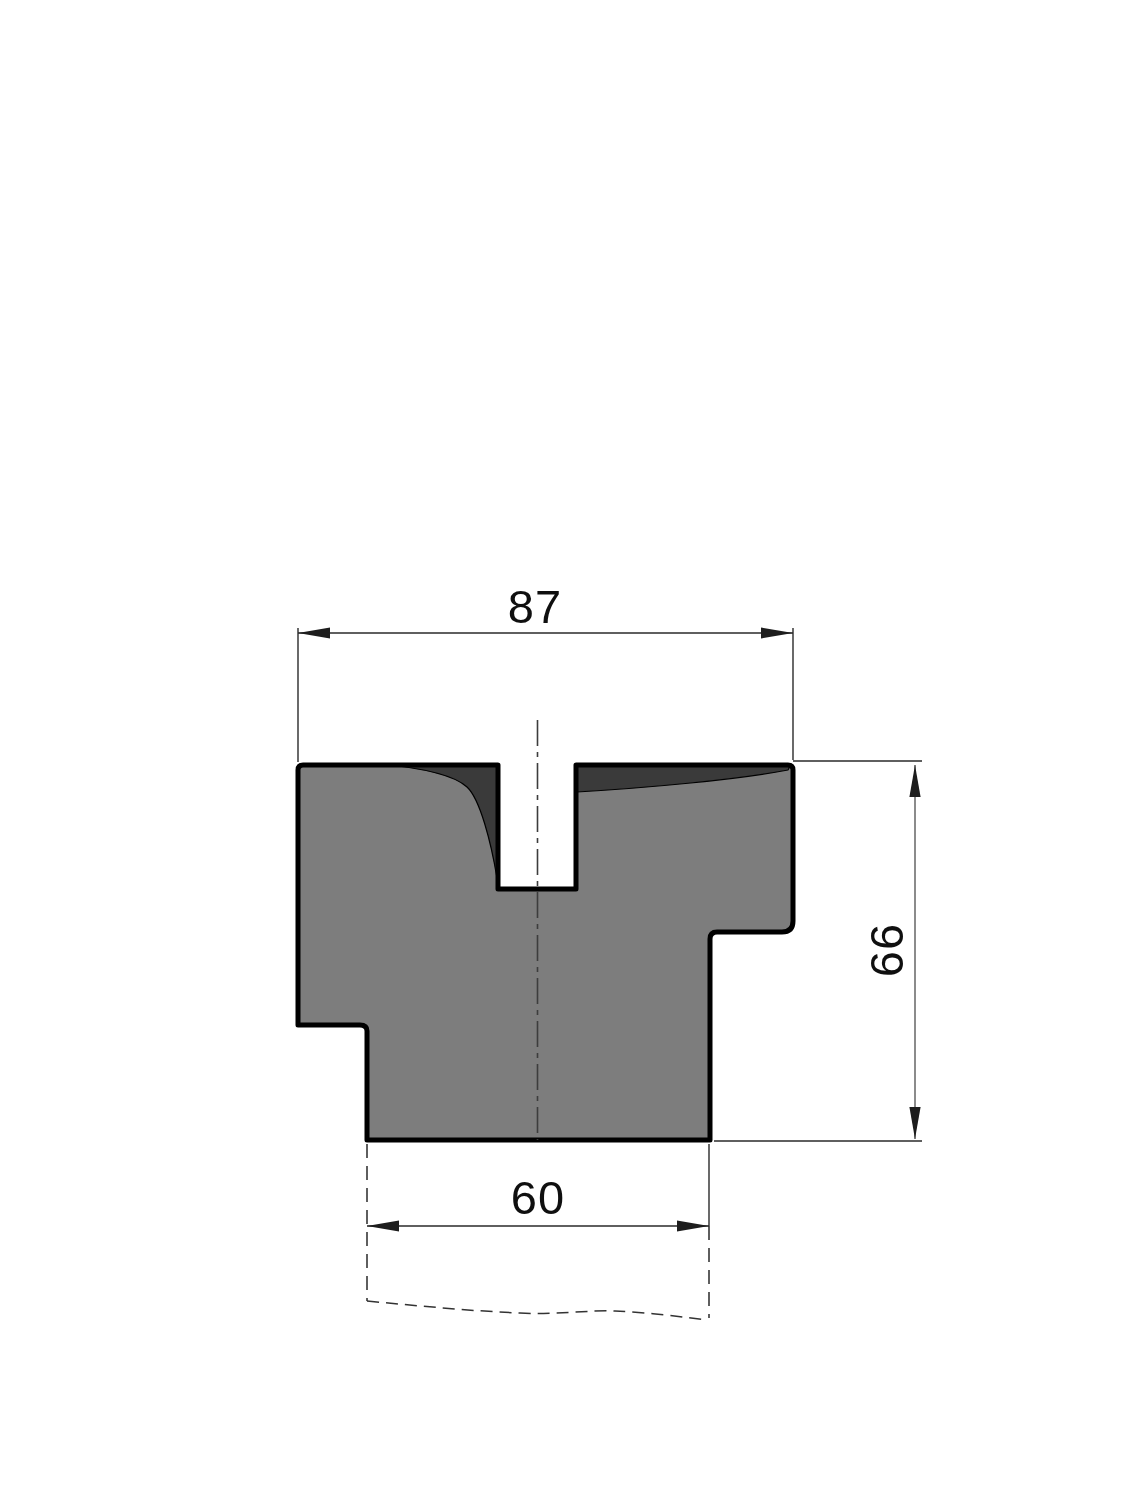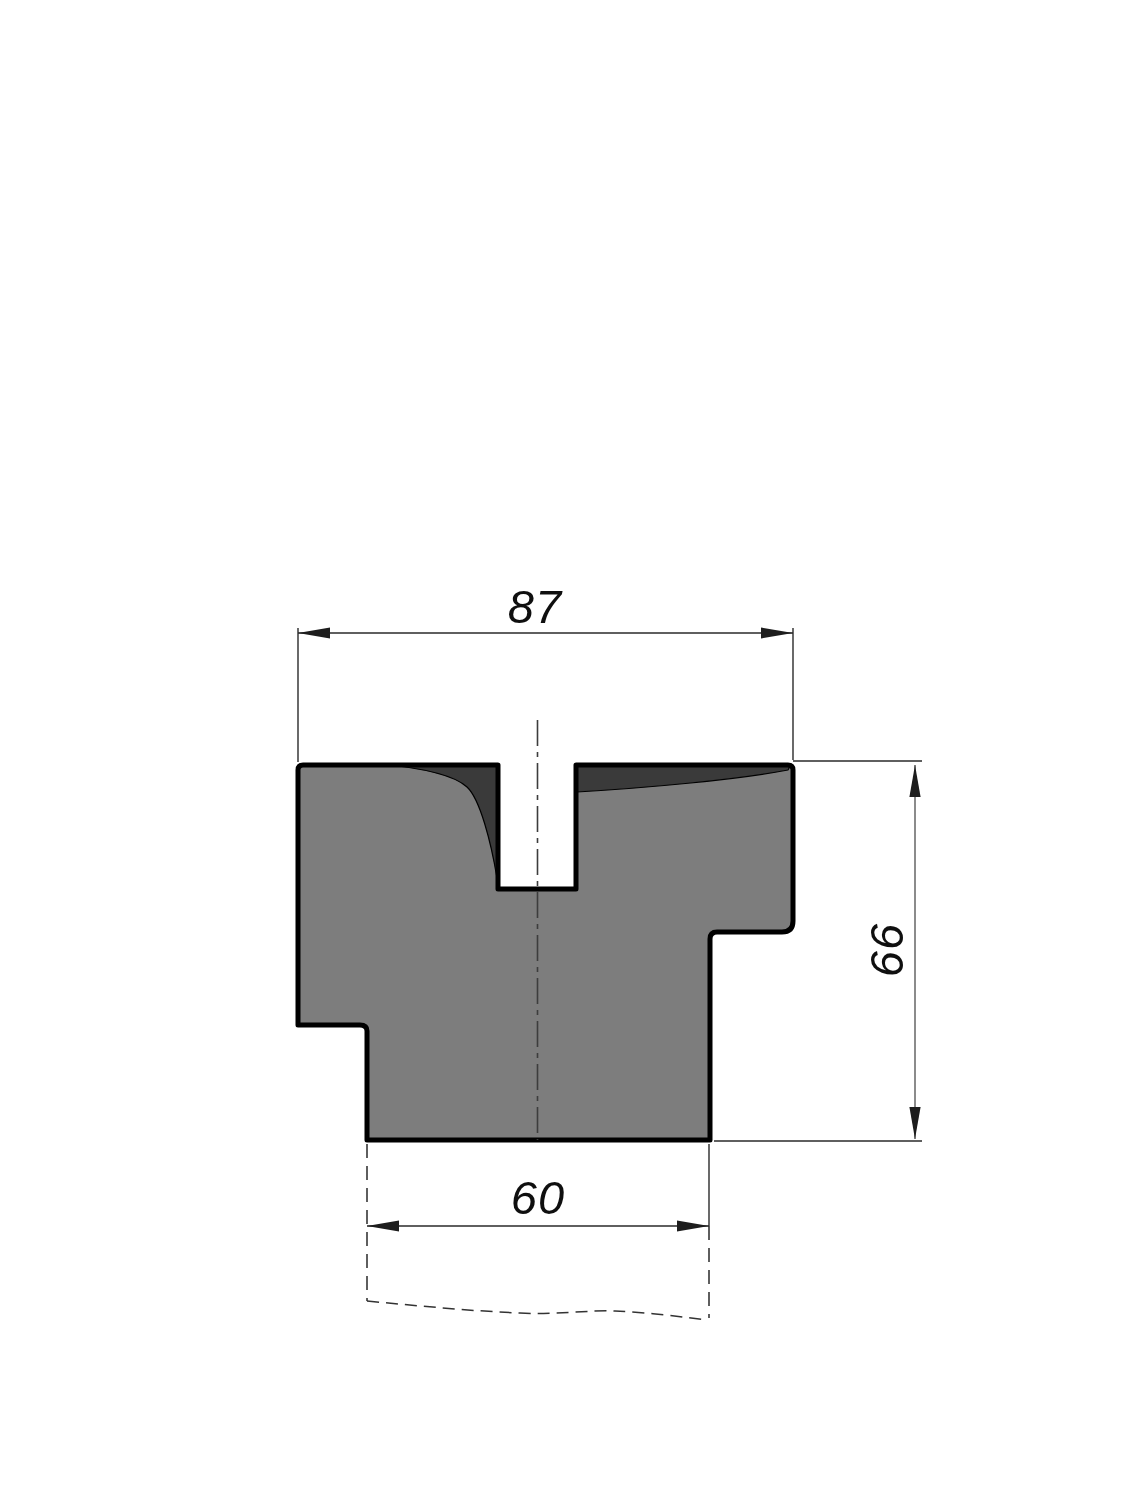--- a/index.html
+++ b/index.html
@@ -3,21 +3,20 @@
 <meta charset="utf-8">
 <style>
   html, body { margin: 0; padding: 0; background: #ffffff; }
   .canvas {
     position: relative;
     width: 1124px;
     height: 1500px;
     background: #ffffff;
     overflow: hidden;
     font-family: "Liberation Sans", sans-serif;
-    font-style: italic;
   }
   svg { display: block; }
 
   
   .part-fill   { fill: #7d7d7d; stroke: none; }
   .shaded-face { fill: #3a3a3a; stroke: #000000; stroke-width: 1.2; stroke-linejoin: round; }
   .part-outline{ fill: none; stroke: #000000; stroke-width: 5; stroke-linejoin: round; stroke-linecap: round; }
 
   
   .thin-line   { fill: none; stroke: #2a2a2a; stroke-width: 1.4; }

